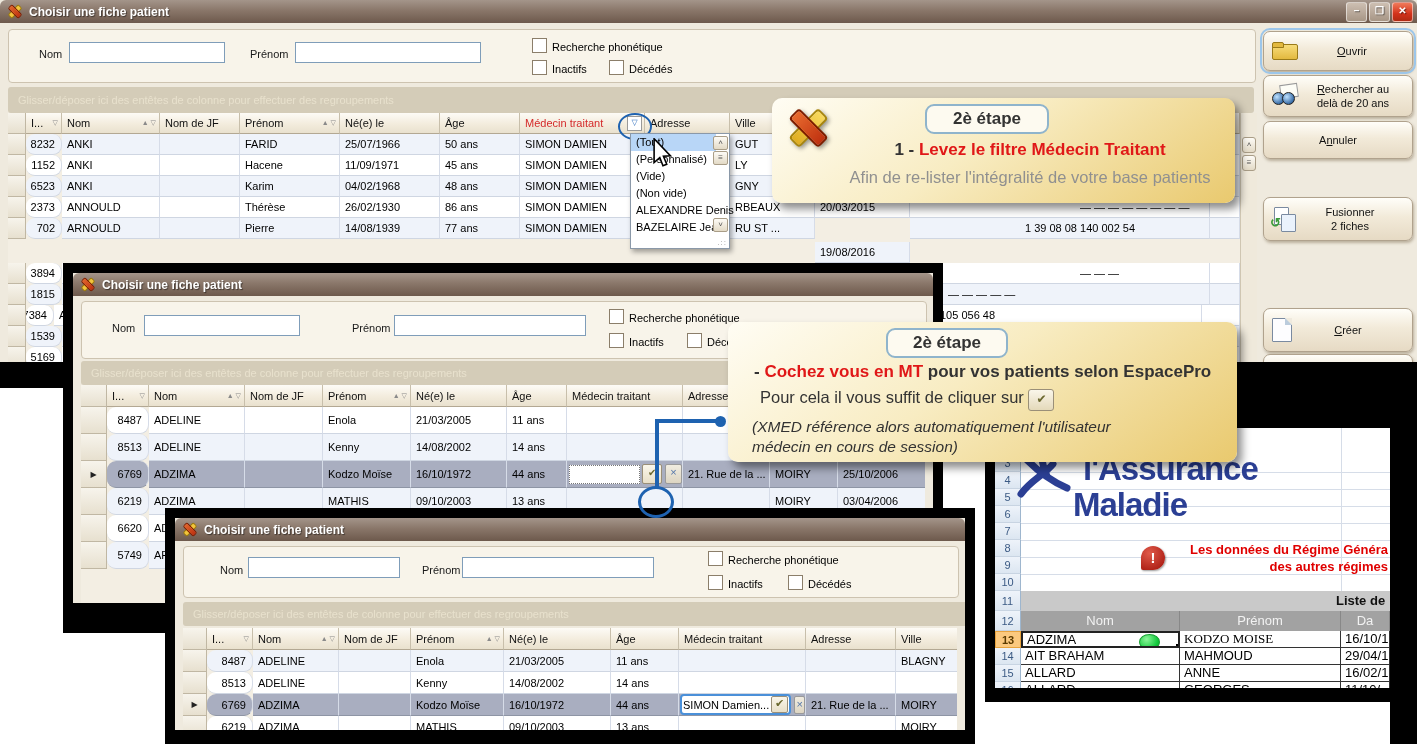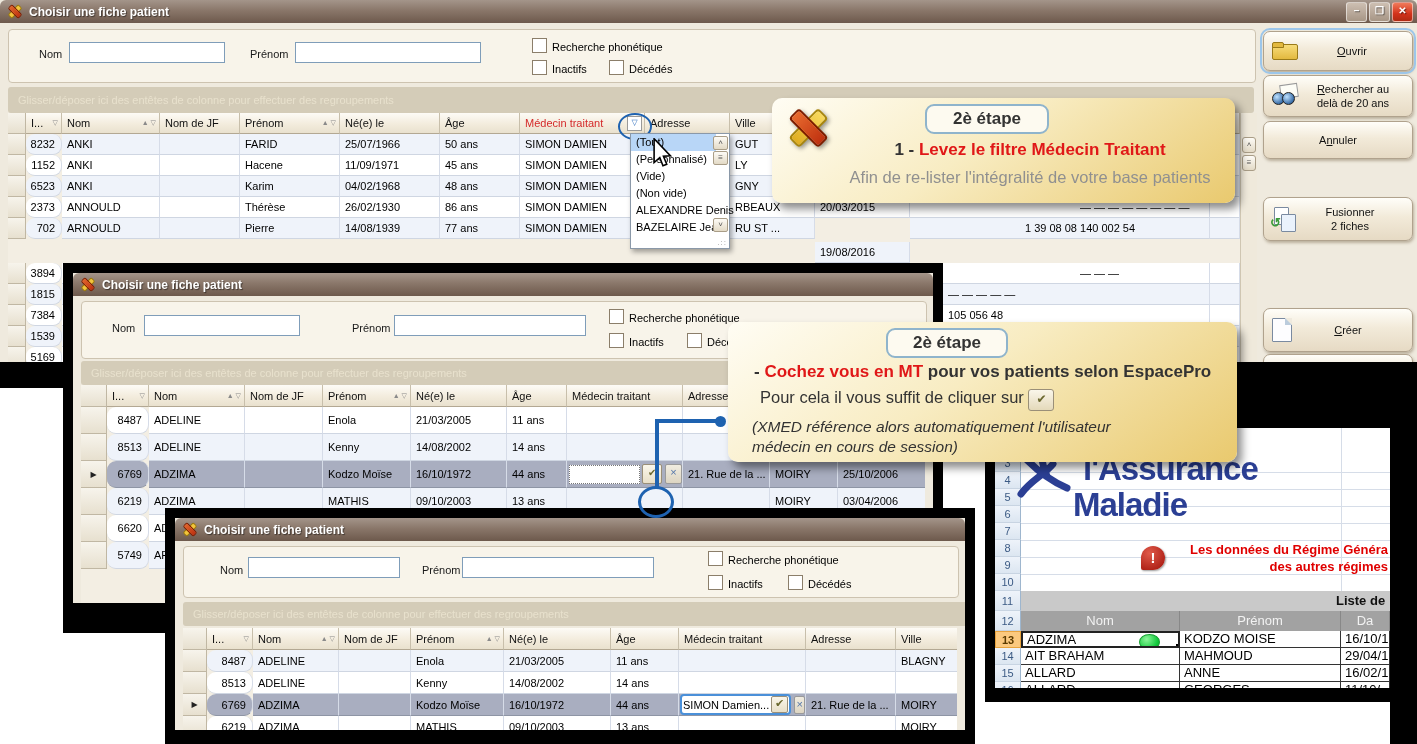--- a/index.html
+++ b/index.html
@@ -297,21 +297,21 @@
           <div class="tcell" style="width: 80px; height: 21px; flex: 0 0 auto;"></div>
           <div class="tcell" style="width: 125px; height: 21px; flex: 0 0 auto;"></div>
           <div class="tcell" style="width: 85px; height: 21px; flex: 0 0 auto;"></div>
           <div class="tcell" style="width: 85px; height: 21px; flex: 0 0 auto;"></div>
           <div class="tcell" style="width: 95px; height: 21px; flex: 0 0 auto;"></div>
           <div class="tcell" style="width: 300px; height: 21px; flex: 0 0 auto; padding-left: 38px;">— — — — —</div>
           <div class="tcell fillcell" style="height: 21px;"></div>
         </div>
         <div class="trow">
           <div class="rowhdrcell" style="width: 18px; height: 21px; flex: 0 0 auto;"></div>
-          <div class="tcell num" style="width: 36px; height: 21px; flex: 0 0 auto;">7384</div>
+          <div class="tcell num" style="width: 28px; height: 21px; flex: 0 0 auto;">7384</div>
           <div class="tcell" style="width: 98px; height: 21px; flex: 0 0 auto;">A</div>
           <div class="tcell" style="width: 80px; height: 21px; flex: 0 0 auto;"></div>
           <div class="tcell" style="width: 100px; height: 21px; flex: 0 0 auto;"></div>
           <div class="tcell" style="width: 100px; height: 21px; flex: 0 0 auto;"></div>
           <div class="tcell" style="width: 80px; height: 21px; flex: 0 0 auto;"></div>
           <div class="tcell" style="width: 125px; height: 21px; flex: 0 0 auto;"></div>
           <div class="tcell" style="width: 85px; height: 21px; flex: 0 0 auto;"></div>
           <div class="tcell" style="width: 85px; height: 21px; flex: 0 0 auto;"></div>
           <div class="tcell" style="width: 95px; height: 21px; flex: 0 0 auto;"></div>
           <div class="tcell" style="width: 300px; height: 21px; flex: 0 0 auto; padding-left: 38px;">105 056 48</div>
@@ -699,21 +699,21 @@
           <div class="xlgridline" style="left: 26px; top: 146px; width: 369px; height: 1px;"></div>
           <div class="xlgridline" style="left: 26px; top: 163px; width: 369px; height: 1px;"></div>
           <div class="xlgridline" style="left: 346px; top: 0px; width: 1px; height: 163px;"></div>
           <div class="xlband" style="left: 26px; top: 163px; width: 369px; height: 20px;">
             <span style="position: absolute; left: 315px;">Liste de</span>
           </div>
           <div class="xlhdr" style="left: 26px; top: 183px; width: 159px; height: 20px;">Nom</div>
           <div class="xlhdr" style="left: 185px; top: 183px; width: 161px; height: 20px;">Prénom</div>
           <div class="xlhdr" style="left: 346px; top: 183px; width: 49px; height: 20px;">Da</div>
           <div class="xlcell" style="left: 26px; top: 203px; width: 159px; height: 17px; border: 2px solid rgb(34, 34, 34); line-height: 14px;">ADZIMA<div style="position: absolute; right: -3px; bottom: -3px; width: 5px; height: 5px; background: rgb(0, 0, 0);"></div><div class="greenmark" style="position: absolute; right: 18px; top: 1px; width: 19px; height: 14px;"></div></div>
-          <div class="xlcell" style="left: 185px; top: 203px; width: 161px; height: 17px;">KODZO MOISE</div>
+          <div class="xlcell" style="left: 185px; top: 203px; width: 161px; height: 17px; font-family: Liberation Serif, serif;">KODZO MOISE</div>
           <div class="xlcell" style="left: 346px; top: 203px; width: 49px; height: 17px;">16/10/1</div>
           <div class="xlcell" style="left: 26px; top: 220px; width: 159px; height: 17px;">AIT BRAHAM</div>
           <div class="xlcell" style="left: 185px; top: 220px; width: 161px; height: 17px;">MAHMOUD</div>
           <div class="xlcell" style="left: 346px; top: 220px; width: 49px; height: 17px;">29/04/1</div>
           <div class="xlcell" style="left: 26px; top: 237px; width: 159px; height: 17px;">ALLARD</div>
           <div class="xlcell" style="left: 185px; top: 237px; width: 161px; height: 17px;">ANNE</div>
           <div class="xlcell" style="left: 346px; top: 237px; width: 49px; height: 17px;">16/02/1</div>
           <div class="xlcell" style="left: 26px; top: 254px; width: 159px; height: 17px;">ALLARD</div>
           <div class="xlcell" style="left: 185px; top: 254px; width: 161px; height: 17px;">GEORGES</div>
           <div class="xlcell" style="left: 346px; top: 254px; width: 49px; height: 17px;">11/10/</div>

